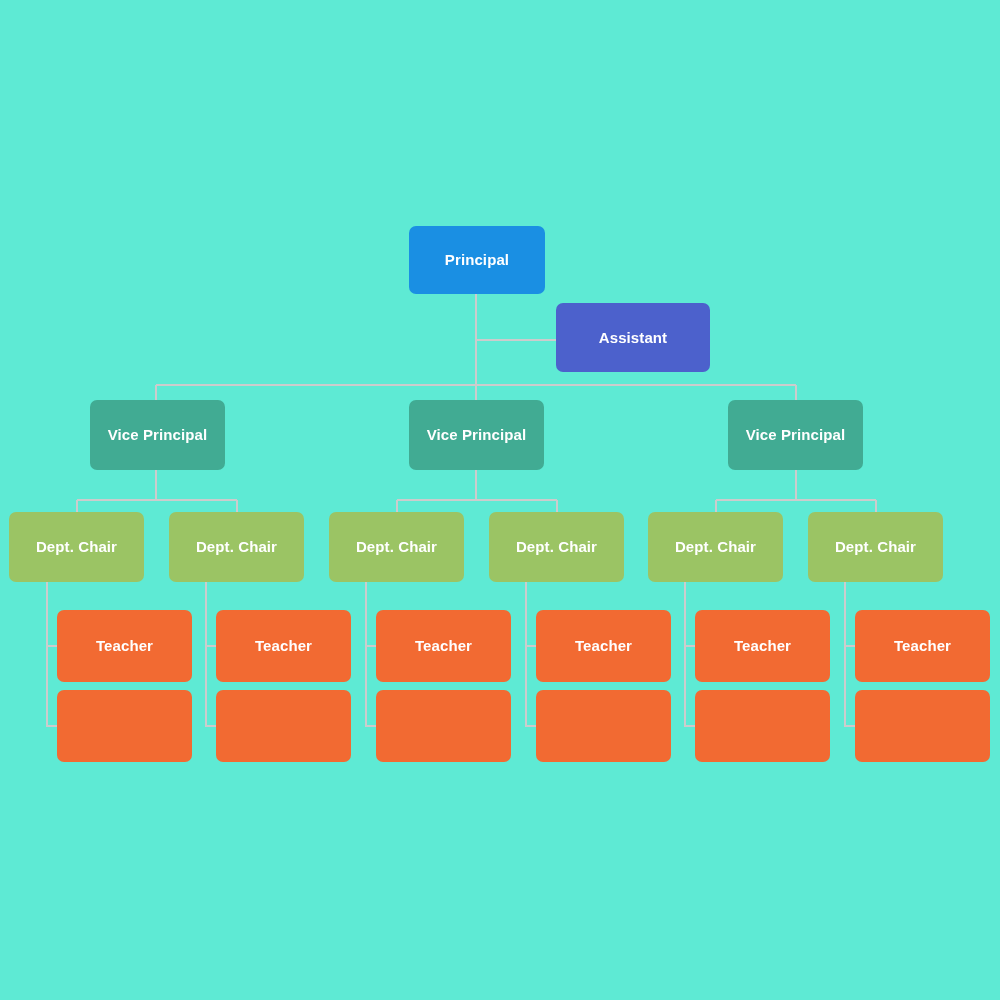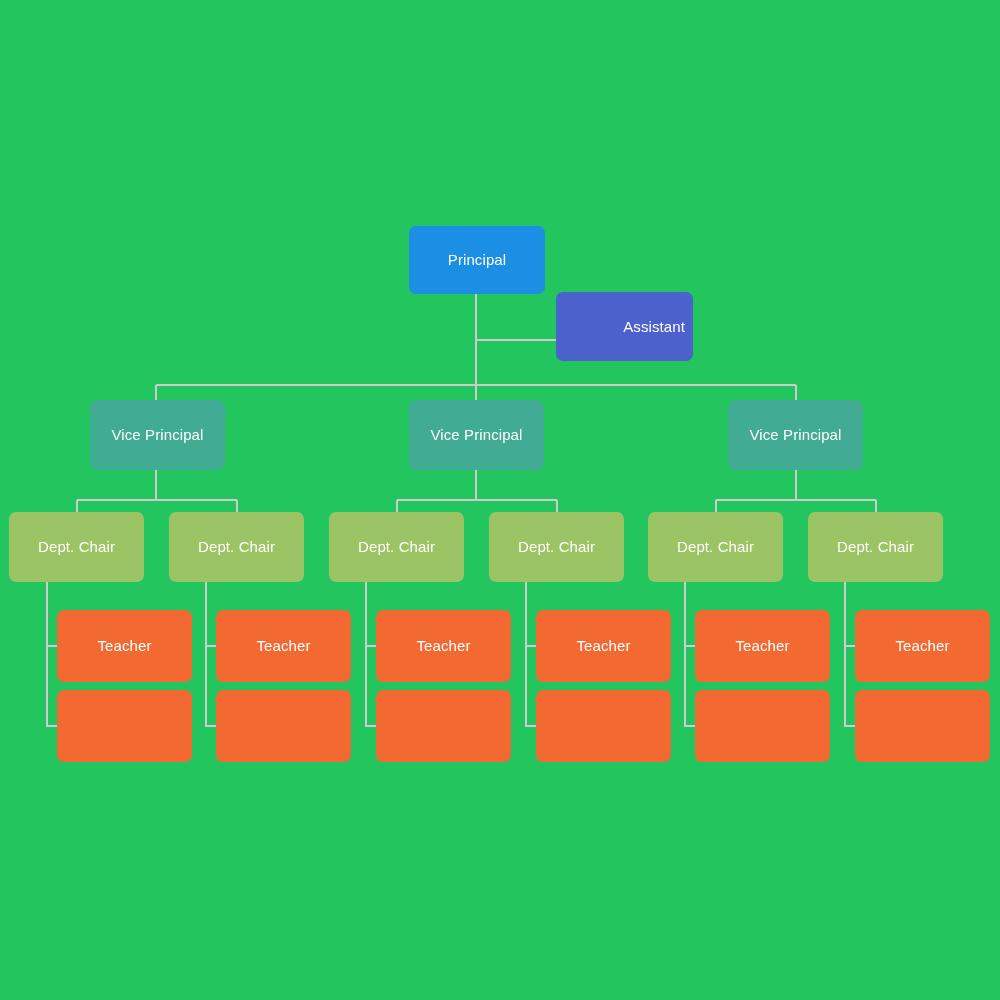--- a/index.html
+++ b/index.html
@@ -8,22 +8,23 @@
     padding: 0;
     background: #000000;
   }
   body {
     font-family: "Liberation Sans", sans-serif;
   }
   #chart-canvas {
     position: relative;
     width: 1000px;
     height: 1000px;
-    background: #22c55e;
+    background: #5eead4;
     overflow: hidden;
+    font-weight: bold;
   }
   #connector-layer {
     position: absolute;
     left: 0;
     top: 0;
     width: 1000px;
     height: 1000px;
     pointer-events: none;
   }
   .node {
@@ -82,21 +83,21 @@
         <path d="M685,646 L695,646" stroke="#cccccc" stroke-width="2"></path>
         <path d="M845,582 L845,726 L855,726" stroke="#cccccc" stroke-width="2"></path>
         <path d="M845,646 L855,646" stroke="#cccccc" stroke-width="2"></path>
       </g>
   </svg>
 
   <div id="node-layer">
       <div class="node" style="left: 409px; top: 226px; width: 136px; height: 68px; background: rgb(26, 143, 227); color: rgb(255, 255, 255);">
         <span class="node-label">Principal</span>
       </div>
-      <div class="node" style="left: 556px; top: 292px; width: 137px; height: 69px; background: rgb(76, 97, 204); color: rgb(255, 255, 255); justify-content: flex-end;">
+      <div class="node" style="left: 556px; top: 303px; width: 154px; height: 69px; background: rgb(76, 97, 204); color: rgb(255, 255, 255);">
         <span class="node-label">Assistant</span>
       </div>
       <div class="node" style="left: 90px; top: 400px; width: 135px; height: 70px; background: rgb(65, 171, 147); color: rgb(255, 255, 255);">
         <span class="node-label">Vice Principal</span>
       </div>
       <div class="node" style="left: 409px; top: 400px; width: 135px; height: 70px; background: rgb(65, 171, 147); color: rgb(255, 255, 255);">
         <span class="node-label">Vice Principal</span>
       </div>
       <div class="node" style="left: 728px; top: 400px; width: 135px; height: 70px; background: rgb(65, 171, 147); color: rgb(255, 255, 255);">
         <span class="node-label">Vice Principal</span>

